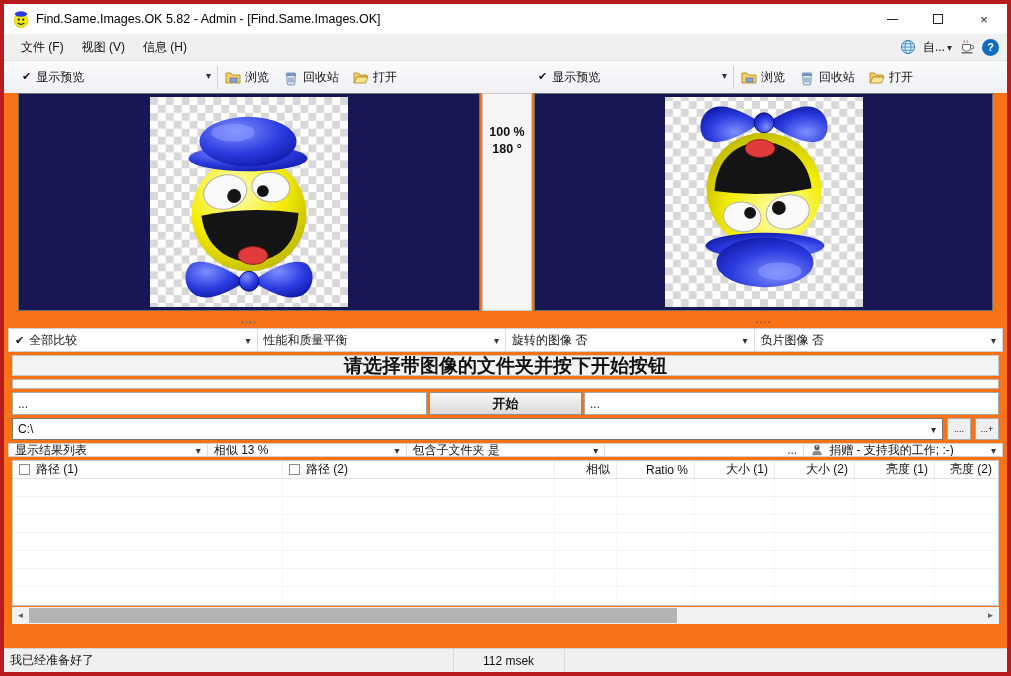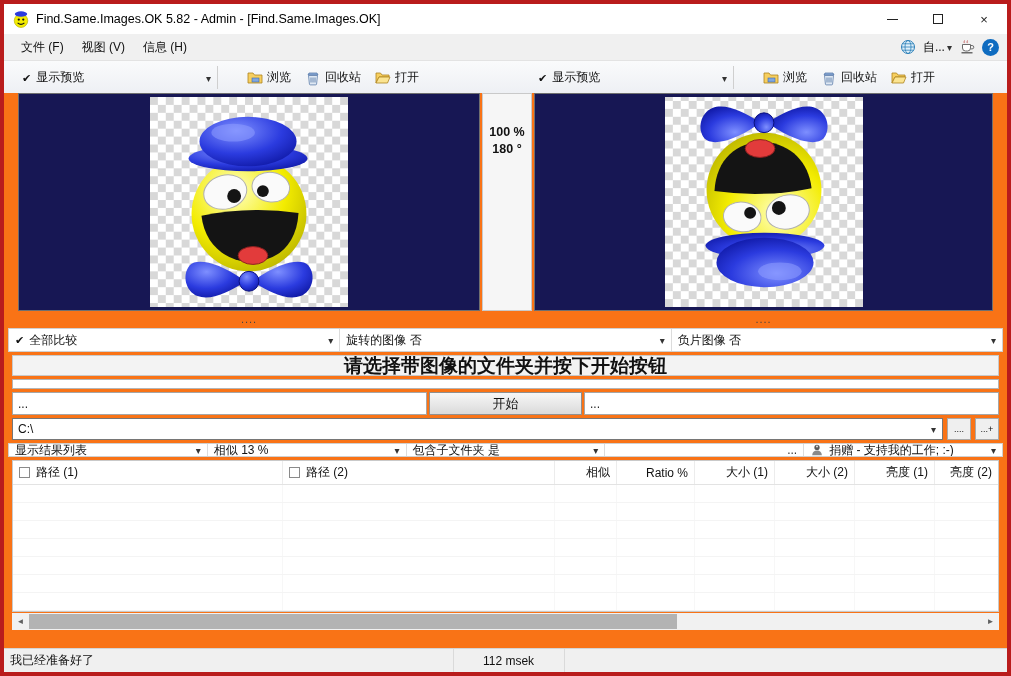--- a/index.html
+++ b/index.html
@@ -27,21 +27,21 @@
   .dd-arrow{flex:none;color:#333;line-height:1}
   .dd-arrow::after{content:"▾";font-size:10px}
   .check{flex:none;margin-right:5px}
   .check::after{content:"✔";font-size:11px;color:#111}
 
   
   .toolbar-row{display:flex;align-items:center;padding:5px 14px 4px;background:linear-gradient(#fafbfc,#eef0f4);flex:none}
   .toolbar-half{width:462px;display:flex;align-items:center}
   .toolbar-spacer{width:54px;flex:none}
   .toolbar-half.rgt{width:auto;flex:1}
-  .dd-seg{width:200px;display:flex;align-items:center;padding:3px 6px 3px 4px;border-right:1px solid #cfcfcf;margin-right:22px}
+  .dd-seg{width:200px;display:flex;padding:3px 6px 3px 4px;border-right:1px solid #cfcfcf;margin-right:0}
   .dd-seg .dd-arrow{margin-left:auto}
   .tool-btn{display:flex;align-items:center;gap:4px;padding:3px 7px;white-space:nowrap}
 
   
   .preview-row{display:flex;padding:0 14px;height:218px;flex:none}
   .preview-panel{width:462px;background:#171754;border:1px solid #6f6f6f;display:flex;align-items:center;justify-content:center;overflow:hidden}
   .preview-panel.rgt{width:auto;flex:1}
   .zoom-col{width:50px;margin:0 2px;background:#f6f6f6;border:1px solid #c9c9c9;text-align:center;padding-top:30px;font-weight:bold;font-size:12.5px;line-height:17px;flex:none}
   .preview-img{width:200px;height:210px;display:block}
   .preview-img.flipped{transform:rotate(180deg)}
@@ -57,31 +57,31 @@
   .opt-seg .dd-arrow{margin-left:auto}
   .opt-row.slim{height:14px;margin-top:2px}
   .seg-dots{justify-content:flex-end;color:#333}
   .donate-icon{width:14px;height:14px;margin-right:5px;flex:none}
 
   .banner{margin:2px 8px;border:1px solid #c9c9c9;background:#f3f3f3;text-align:center;font-weight:bold;font-size:19px;height:21px;line-height:19px;flex:none}
   .progress{margin:1px 8px;height:10px;background:#fff;border:1px solid #b5b5b5;flex:none}
 
   .start-row{margin:2px 8px;display:flex;gap:2px;height:23px;flex:none}
   .path-field{flex:1;background:#fff;border:1px solid #a6a6a6;display:flex;align-items:center;padding:0 5px;color:#222}
-  .start-btn{width:153px;background:linear-gradient(#f7f7f7,#dadada);border:1px solid #8f8f8f;font-weight:normal;font-size:13px;display:flex;align-items:center;justify-content:center;flex:none}
+  .start-btn{width:153px;background:linear-gradient(#f7f7f7,#dadada);border:1px solid #8f8f8f;font-weight:bold;font-size:13px;display:flex;align-items:center;justify-content:center;flex:none}
 
   .path-row{margin:1px 8px;display:flex;height:22px;flex:none}
   .combo{flex:1;background:#fff;border:1px solid #767676;display:flex;align-items:center;padding-left:5px}
   .combo-arrow{margin-left:auto;width:17px;text-align:center;align-self:stretch;display:flex;align-items:center;justify-content:center}
   .mini-btn{width:24px;margin-left:4px;background:#efefef;border:1px solid #a9a9a9;font-size:9px;display:flex;align-items:center;justify-content:center;flex:none;white-space:nowrap}
 
   
   .table{margin:2px 8px 0;background:#fff;border:1px solid #c9c9c9;flex:none}
   .trow{display:grid;grid-template-columns:270px 272px 62px 78px 80px 80px 80px minmax(60px,1fr)}
-  .thead{height:24px;border-bottom:1px solid #e3e3e3}
+  .thead{height:18px;border-bottom:1px solid #e3e3e3}
   .th{display:flex;align-items:center;padding:0 6px;border-right:1px solid #ececec;overflow:hidden;white-space:nowrap}
   .th.num{justify-content:flex-end}
   .th:last-child{border-right:none}
   .checkbox{width:11px;height:11px;border:1px solid #8a8a8a;background:#fff;margin-right:6px;flex:none}
   .tbody-row{height:18px;border-bottom:1px solid #f4f4f4}
   .td{border-right:1px solid #f7f7f7;height:100%}
   .td:last-child{border-right:none}
 
   
   .hscroll{margin:1px 8px 0;height:17px;background:#f1f1f1;display:flex;align-items:center;flex:none}
@@ -289,20 +289,24 @@
     <span class="dots-cell rgt">....</span>
   </div>
 
   <div class="opt-row">
     <div class="opt-seg">
       <span class="check"></span>
       <span>全部比较</span>
       <span class="dd-arrow"></span>
     </div>
     <div class="opt-seg">
+      <span>性能和质量平衡</span>
+      <span class="dd-arrow"></span>
+    </div>
+    <div class="opt-seg">
       <span>旋转的图像 否</span>
       <span class="dd-arrow"></span>
     </div>
     <div class="opt-seg">
       <span>负片图像 否</span>
       <span class="dd-arrow"></span>
     </div>
   </div>
 
   <div class="banner">请选择带图像的文件夹并按下开始按钮</div>

